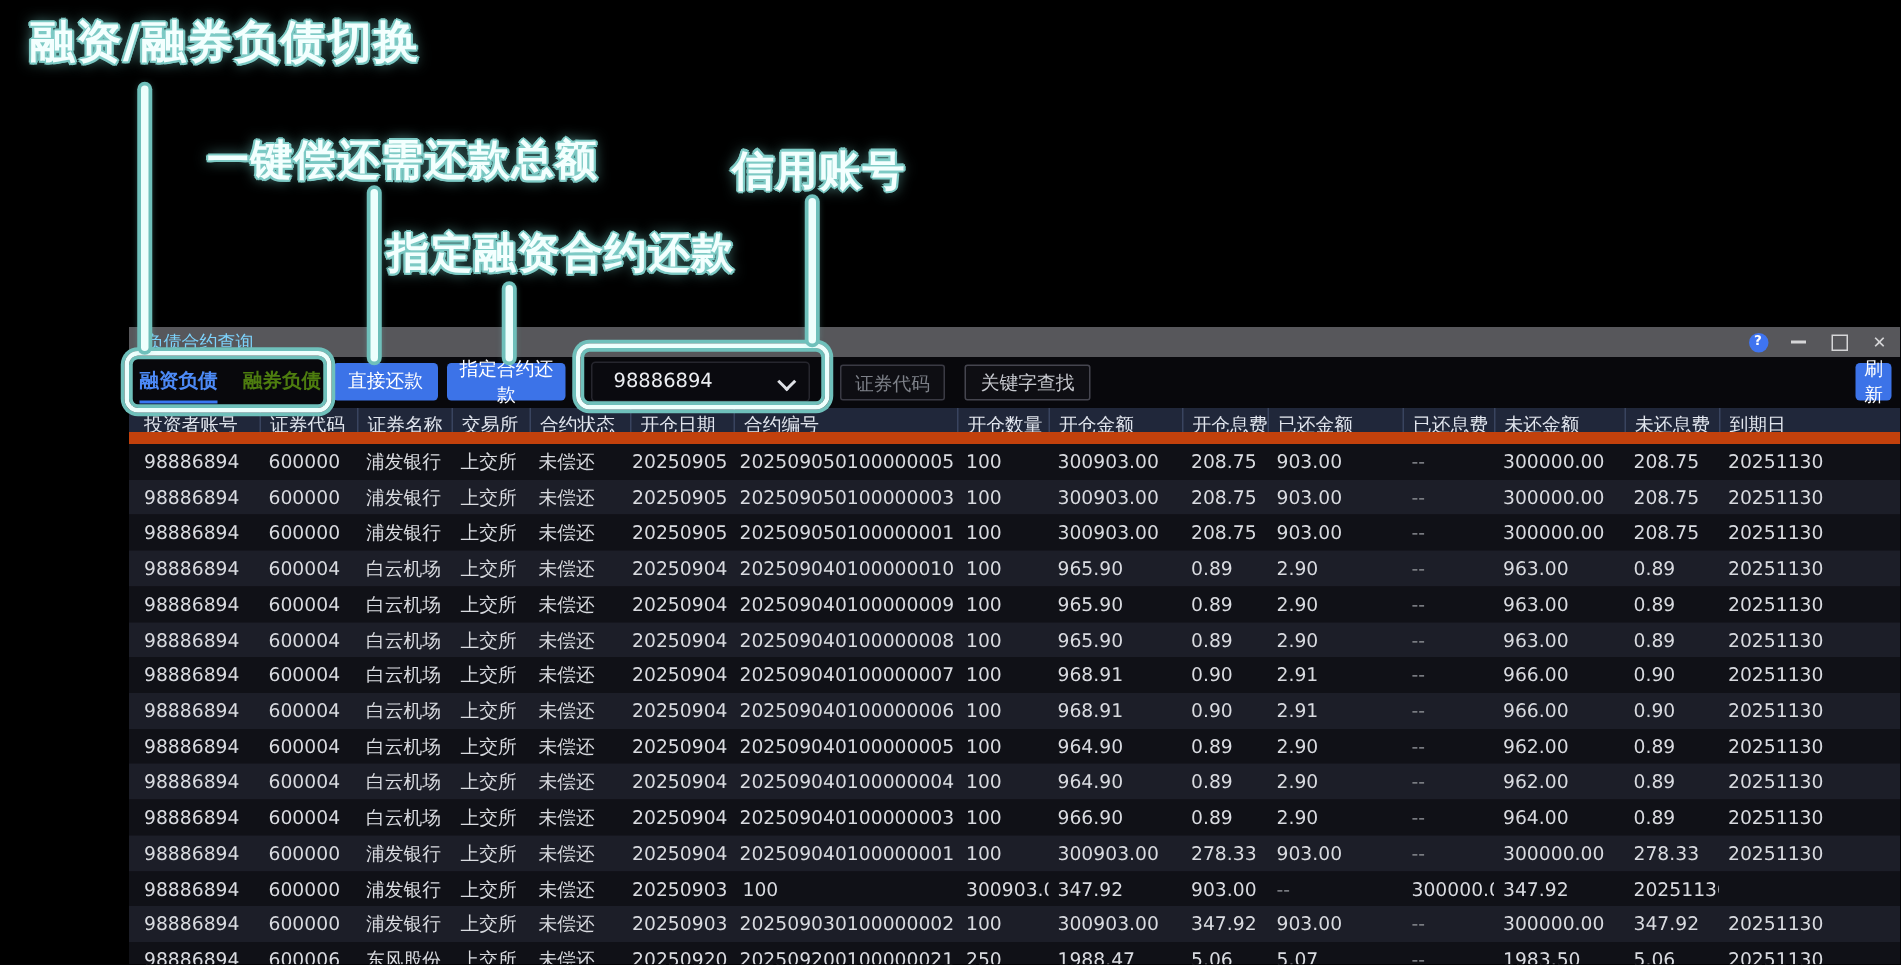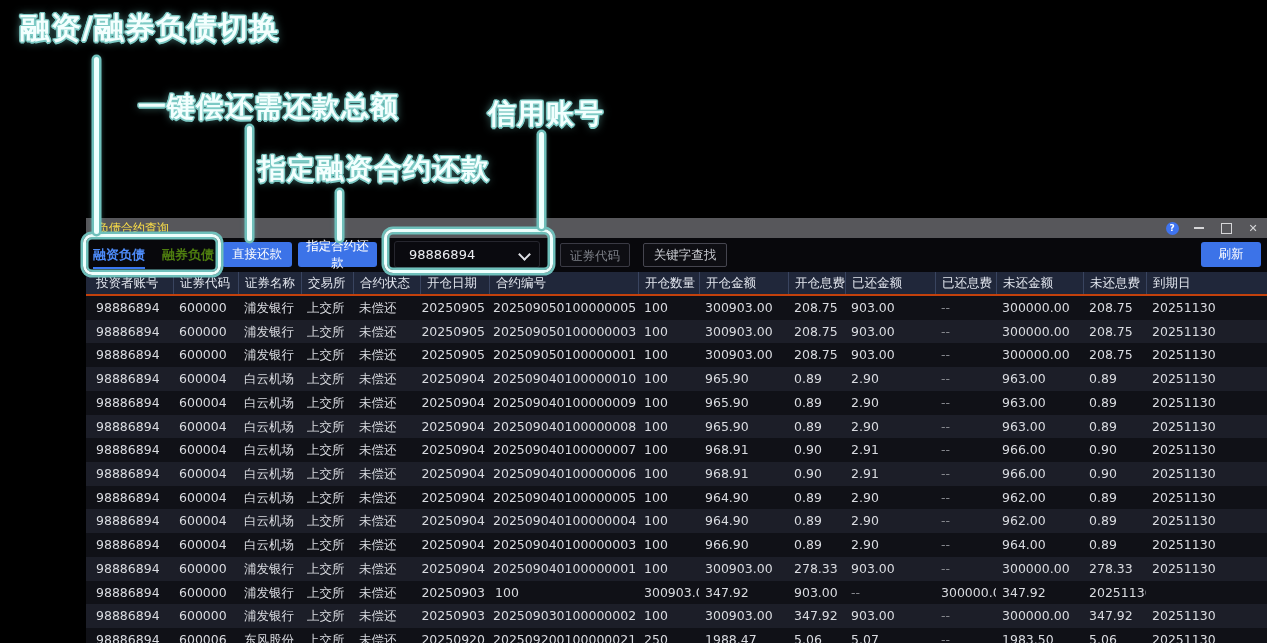--- a/index.html
+++ b/index.html
@@ -3,56 +3,56 @@
 <meta charset="utf-8">
 <style>
   html,body{margin:0;padding:0;background:#000;}
   .screen{position:relative;width:1267px;height:643px;background:#000;overflow:hidden;
           font-family:"DejaVu Sans","Liberation Sans",sans-serif;}
 
   
   .appwin{position:absolute;left:86px;top:218px;width:1181px;height:425px;background:#0c0d12;overflow:hidden;}
 
   .titlebar{position:relative;height:20px;background:#57575b;display:flex;align-items:center;}
-  .titlebar .title{color:#fde047;font-size:12px;padding-left:11px;}
+  .titlebar .title{color:#7dd3fc;font-size:12px;padding-left:11px;}
   .winctrls{position:absolute;right:6px;top:0;height:20px;display:flex;align-items:center;gap:11px;}
   .ctrl{width:16px;height:16px;display:flex;align-items:center;justify-content:center;cursor:default;}
   .help-circle{width:13px;height:13px;border-radius:50%;background:#3f74f0;color:#fff;font-size:9px;font-weight:bold;
                display:flex;align-items:center;justify-content:center;}
   .min-glyph{width:10px;height:2px;background:#d6d6d8;}
   .max-glyph{width:9px;height:9px;border:1.5px solid #d6d6d8;}
   .close-glyph{color:#d6d6d8;font-size:11px;line-height:11px;}
 
   
   .toolbar{position:relative;height:34px;background:#08080c;}
   .tab{position:absolute;top:0;height:34px;line-height:34px;font-size:13px;font-weight:600;color:#4d7c0f;text-align:center;cursor:default;}
   .tab-rz{left:3px;width:60px;}
   .tab-rq{left:72px;width:60px;}
   .tab.active{color:#4d8bf8;}
   .tab.active::after{content:"";position:absolute;left:4px;right:4px;bottom:3px;height:2px;background:#3a77f2;}
   .btn-blue{position:absolute;top:24px;height:25px;background:#3c73e8;color:#fff;font-size:12.5px;border:none;
             border-radius:3px;display:flex;align-items:center;justify-content:center;box-sizing:border-box;transform:translateY(-20px);}
   .btn-direct{left:136px;width:70px;}
   .btn-assign{left:212px;width:79px;}
-  .btn-refresh{left:auto;right:6px;width:60px;}
+  .btn-refresh{left:auto;right:6px;width:24px;}
   .dropdown{position:absolute;left:308px;top:3px;width:146px;height:27px;background:#0a0a0f;border:1px solid #26262e;
             border-radius:3px;color:#eceef2;font-size:13px;display:flex;align-items:center;box-sizing:border-box;}
   .dropdown .val{padding-left:14px;}
   .chev{position:absolute;right:10px;top:8px;width:7px;height:7px;border-right:2px solid #dfe1e6;border-bottom:2px solid #dfe1e6;
         transform:rotate(45deg);}
   .inp-code{position:absolute;left:474px;top:5px;width:70px;height:24px;background:#0e0e13;border:1px solid #3a3a44;
             border-radius:2px;color:#c8cad0;font-size:12.5px;box-sizing:border-box;padding:0 6px;text-align:center;
             font-family:"DejaVu Sans","Liberation Sans",sans-serif;}
   .inp-code::placeholder{color:#7d8088;opacity:1;}
   .btn-ghost{position:absolute;left:557px;top:5px;width:84px;height:24px;background:#0e0e13;border:1px solid #45454f;
              border-radius:2px;color:#c8cad0;font-size:12.5px;display:flex;align-items:center;justify-content:center;box-sizing:border-box;}
 
   
   .thead{display:grid;grid-template-columns:87px 65px 63px 52px 67px 69px 149px 61px 89px 57px 90px 61px 87px 63px 121px;
-         height:24px;background:#20273a;border-bottom:2px solid #c2410c;box-sizing:border-box;}
+         height:24px;background:#20273a;border-bottom:8px solid #c2410c;box-sizing:border-box;}
   .hcell{color:#e2e6ee;font-size:12.5px;line-height:22px;padding-left:6px;border-left:1px solid #39445f;
          white-space:nowrap;overflow:hidden;}
   .hcell:first-child{border-left:none;padding-left:10px;}
   .tbody{height:349px;overflow:hidden;}
   .trow{display:grid;grid-template-columns:87px 65px 63px 52px 67px 69px 149px 61px 89px 57px 90px 61px 87px 63px 121px;
         height:23.72px;}
   .trow.odd{background:#101117;}
   .trow.even{background:#1c1e28;}
   .tcell{color:#d9dbe0;font-size:12.5px;line-height:23.72px;padding-left:6px;white-space:nowrap;overflow:hidden;}
   .tcell.c0{padding-left:10px;}

